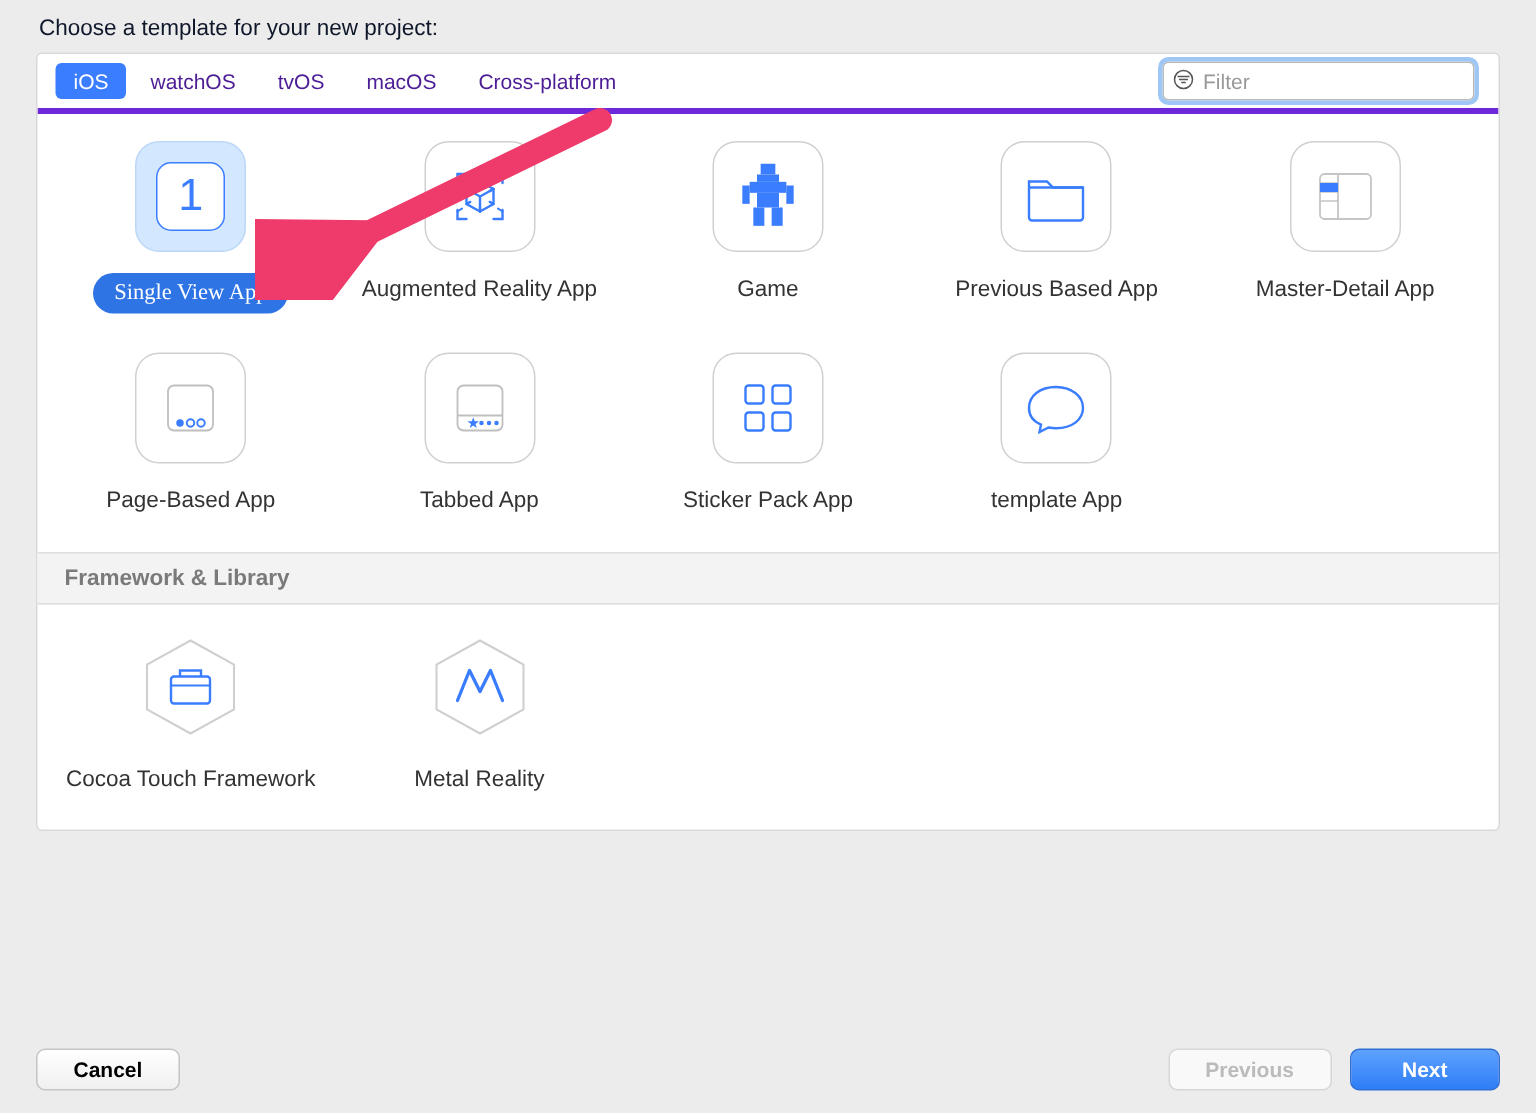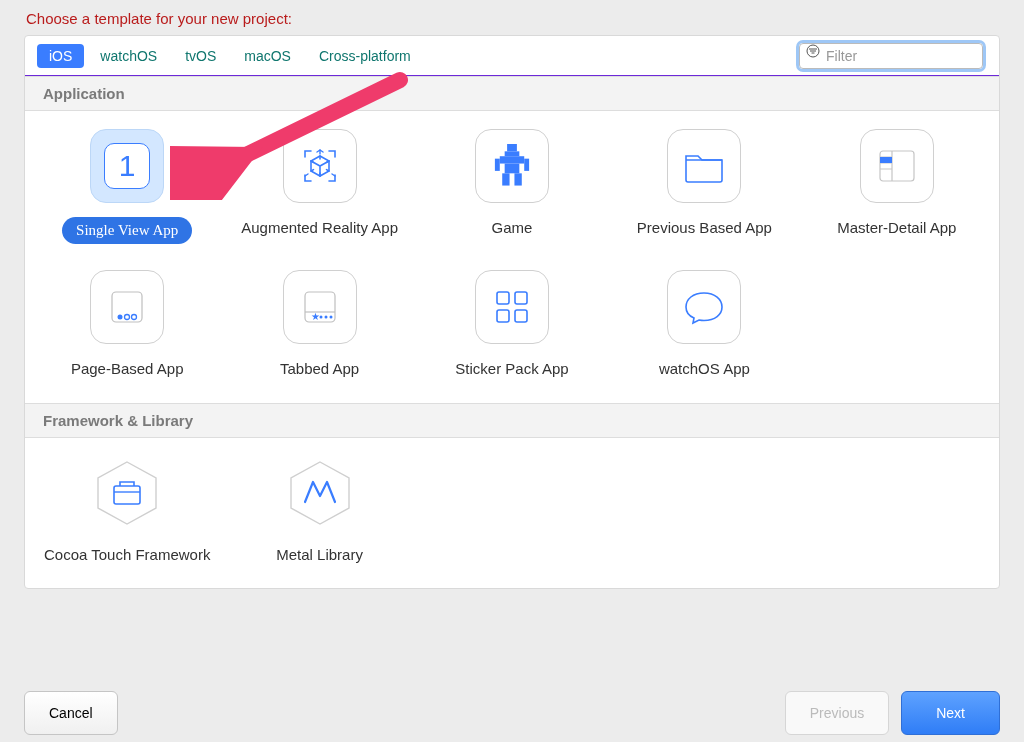--- a/index.html
+++ b/index.html
@@ -10,55 +10,56 @@
     height: 742px;
     overflow: hidden;
     font-size: 13px;
     color: #333;
     position: relative;
   }
   .dialog-title {
     font-size: 15px;
     padding: 10px 26px 8px;
     font-weight: 400;
-    color: #b91c1c;
+    color: #0f172a;
   }
   .chooser {
     margin: 0 24px 0 24px;
     background: #fff;
     border: 1px solid #d9d9d9;
     border-radius: 4px;
     overflow: hidden;
   }
   .platform-bar {
     display: flex;
     align-items: center;
     height: 40px;
-    border-bottom: 1px solid #6d28d9;
+    border-bottom: 4px solid #6d28d9;
     padding: 0 12px;
     gap: 4px;
   }
   .platform-tab {
     padding: 4px 12px;
     font-size: 14px;
-    color: #0f766e;
+    color: #4c1d95;
     border-radius: 4px;
     cursor: default;
   }
   .platform-tab.active {
     background: #3a7dff;
     color: #fff;
   }
   .filter-wrap {
     margin-left: auto;
     margin-right: 4px;
   }
   .filter-field {
     display: flex;
-    width: 184px;
+    align-items: center;
+    width: 208px;
     height: 26px;
     border: 1px solid #bbb;
     border-radius: 4px;
     outline: 3px solid #9ec7f6;
     outline-offset: 0;
     padding: 0 6px;
     background: #fff;
     gap: 6px;
   }
   .filter-field input {
@@ -137,27 +138,28 @@
   .footer {
     position: absolute;
     left: 0; right: 0; bottom: 0;
     height: 58px;
     padding: 0 24px;
     display: flex;
     align-items: center;
     gap: 12px;
   }
   .btn {
-    height: 44px;
+    height: 28px;
     border-radius: 6px;
     border: 1px solid #c5c5c5;
     background: linear-gradient(#fff,#f0f0f0);
     font-size: 14px;
     padding: 0 24px;
     cursor: default;
+    font-weight: bold;
   }
   .btn.primary {
     background: linear-gradient(#5ea2ff,#2f7df6);
     border: 1px solid #2f6fd6;
     color: #fff;
     padding: 0 34px;
   }
   .btn.disabled {
     color: #bbb;
     border-color: #d6d6d6;
@@ -202,21 +204,20 @@
           <svg width="14" height="14" viewBox="0 0 14 14">
               <circle cx="7" cy="7" r="6" fill="none" stroke="#555" stroke-width="1"></circle>
               <path d="M3 5h8M4 7h6M5.5 9h3" stroke="#555" stroke-width="1"></path>
             </svg>
         </span>
         <input type="text" placeholder="Filter" style="">
       </div>
     </div>
   </div>
 
-  <div class="section-header">Application</div>
 
   <div class="grid">
 
     <div class="template selected">
       <div class="icon-box">
         <div class="inner-square">1</div>
       </div>
       <span class="label-wrap"><span class="label">Single View App</span></span>
     </div>
 
@@ -317,21 +318,21 @@
       </div>
       <span class="label-wrap"><span class="label">Sticker Pack App</span></span>
     </div>
 
     <div class="template">
       <div class="icon-box">
         <svg width="44" height="40" viewBox="0 0 44 40" fill="none" stroke="#3a7dff" stroke-width="1.6">
           <path d="M22 6 C11 6 4 12 4 20 c0 5 3 9 8 11 l-1 5 6-3 c1.5 .3 3 .5 5 .5 11 0 18-6 18-13.5 S33 6 22 6 Z"></path>
         </svg>
       </div>
-      <span class="label-wrap"><span class="label">watchOS App</span></span>
+      <span class="label-wrap"><span class="label">template App</span></span>
     </div>
 
   </div>
 
   <div class="section-header">Framework &amp; Library</div>
 
   <div class="grid">
 
     <div class="template">
       <div class="hexagon">
@@ -346,21 +347,21 @@
     </div>
 
 
     <div class="template">
       <div class="hexagon">
         <svg width="74" height="74" viewBox="0 0 74 74">
           <polygon points="37,6 66,22 66,52 37,68 8,52 8,22" fill="#fff" stroke="#cfcfcf" stroke-width="1.4"></polygon>
           <path d="M22 46 L30 26 L37 40 L44 26 L52 46" fill="none" stroke="#3a7dff" stroke-width="2.2" stroke-linejoin="round" stroke-linecap="round"></path>
         </svg>
       </div>
-      <span class="label-wrap"><span class="label">Metal Library</span></span>
+      <span class="label-wrap"><span class="label">Metal Reality</span></span>
     </div>
 
   </div>
 
 </div>
 
 <div class="footer">
   <button class="btn">Cancel</button>
   <div class="spacer"></div>
   <button class="btn disabled">Previous</button>

